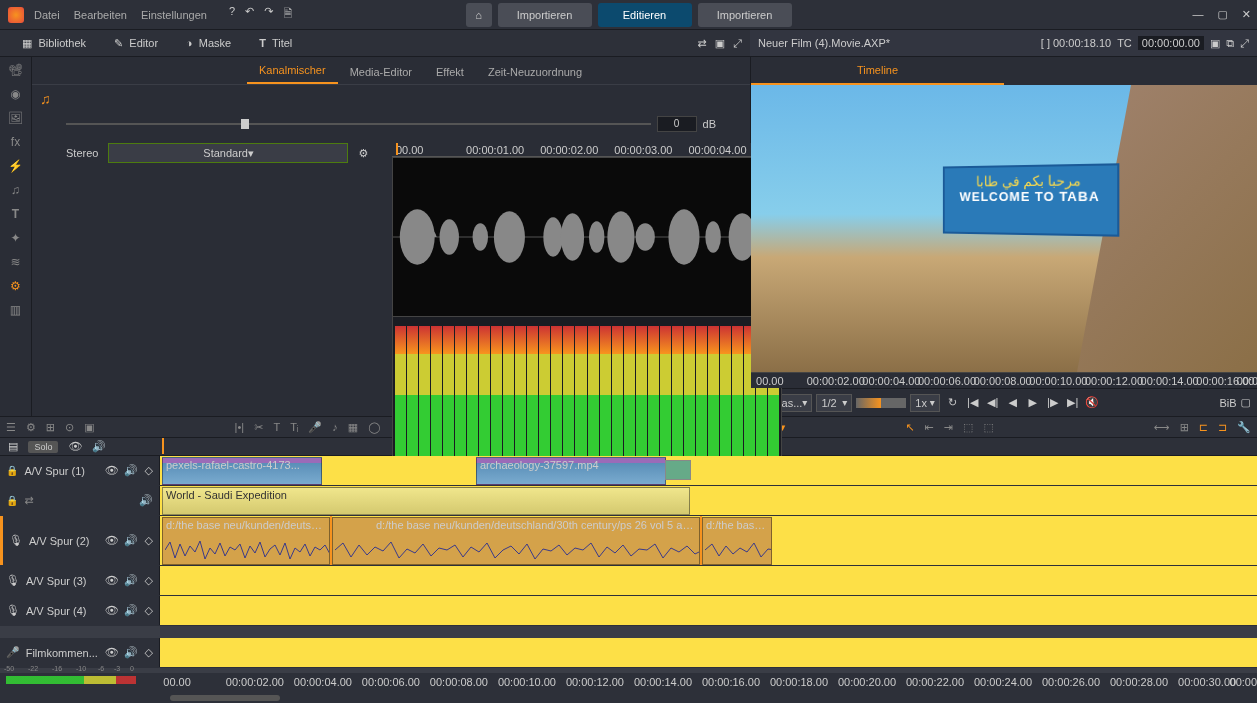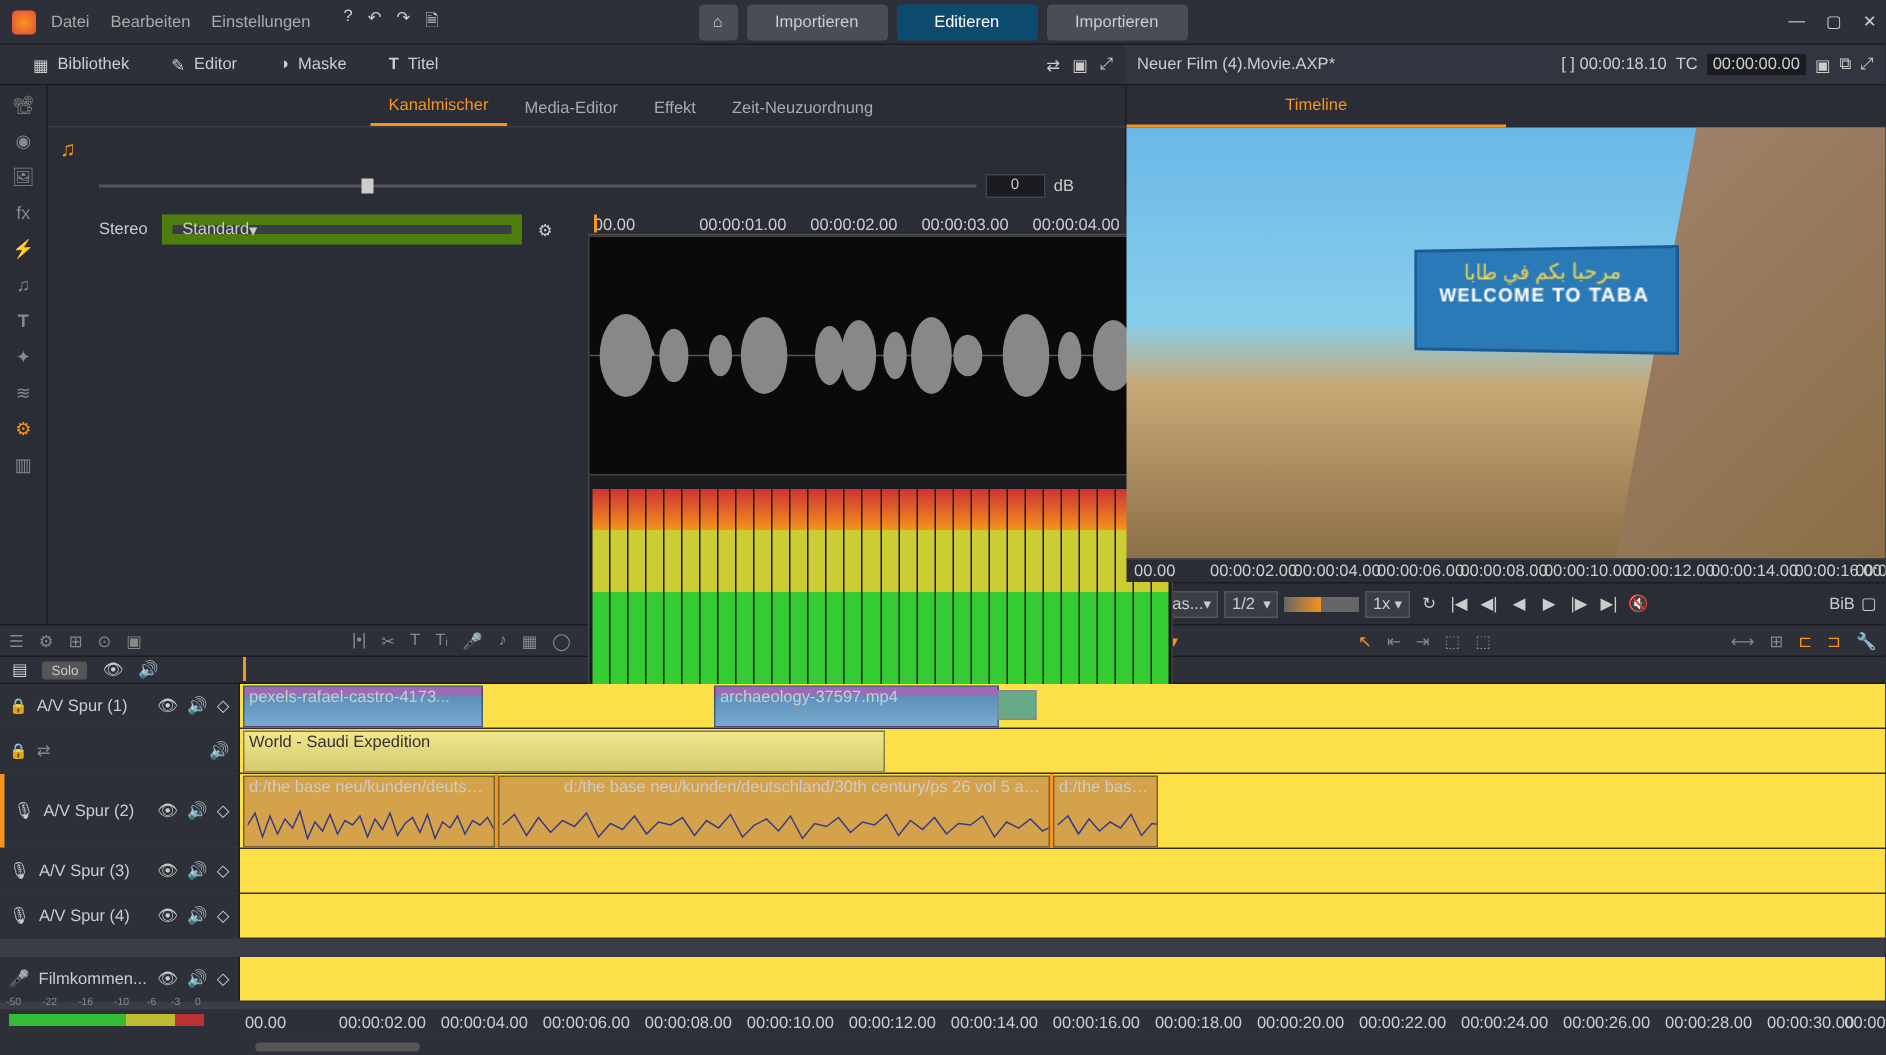--- a/index.html
+++ b/index.html
@@ -32,21 +32,21 @@
 .music-icon{color:#f7931e;font-size:14px}
 .meter-row{padding:3px 34px}
 .meter-labels{display:flex;justify-content:space-between;font-size:9px;color:#888;margin-bottom:2px}
 .meter-bar{height:14px;background:#1a1c22;border:1px solid #444;position:relative;overflow:hidden}
 .meter-fill{height:100%;background:linear-gradient(90deg,#3c3 0%,#3c3 65%,#cc3 65%,#cc3 85%,#c33 85%,#c33 100%);width:88%}
 .slider-row{display:flex;align-items:center;padding:3px 34px;gap:6px}
 .slider-track{flex:1;height:2px;background:#555;position:relative}
 .slider-thumb{position:absolute;left:30%;top:-4px;width:8px;height:10px;background:#ccc}
 .db-box{width:40px;height:16px;background:#1a1c22;border:1px solid #444;text-align:center;font-size:10px;line-height:14px}
 .stereo-row{display:flex;align-items:center;padding:8px 34px;gap:10px}
-.stereo-select{flex:1;max-width:240px;height:20px;background:#3a3d46;border:7px solid #4d7c0f;padding:0 6px;display:flex;align-items:center;justify-content:flex-start}
+.stereo-select{flex:1;max-width:240px;height:20px;background:#3a3d46;border:1px solid #4d7c0f;padding:0 6px;display:flex;align-items:center;justify-content:center}
 .waveform-area{margin:0 0 0 360px;width:390px;height:330px;position:absolute;top:86px}
 .wave-ruler{height:14px;background:#2a2d36;border-bottom:1px solid #555;position:relative;font-size:8px;color:#888}
 .wave-ruler span{position:absolute;top:1px}
 .wave-display{height:160px;background:#0a0a0a;border:1px solid #444;position:relative;overflow:hidden}
 .wave-svg{width:100%;height:100%}
 .spectrum{height:150px;background:#1a1c22;border:1px solid #444;border-top:none;display:flex;align-items:flex-end;padding:2px;gap:1px}
 .spec-bar{flex:1;background:linear-gradient(to top,#3c3 0%,#3c3 50%,#cc3 50%,#cc3 80%,#f7931e 80%,#c33 100%);height:95%}
 .preview-panel{flex:1;display:flex;flex-direction:column;background:#2a2d36;border-left:1px solid #1a1c22}
 .source-tabs{height:28px;display:flex}
 .source-tab{flex:1;display:flex;align-items:center;justify-content:center;cursor:pointer;color:#aaa}
@@ -390,21 +390,21 @@
       </div>
     </div>
 
     <div class="track h30">
       <div class="track-head">
         <span class="lock">🔒</span>
         <span style="color:#888">⇄</span>
         <span style="margin-left:auto">🔊</span>
       </div>
       <div class="track-body">
-        <div class="clip title" style="left:2px;width:428px">
+        <div class="clip title" style="left:2px;width:528px">
             <div class="clip-label">World - Saudi Expedition</div>
           </div>
       </div>
     </div>
 
     <div class="track h50" style="background:#404450">
       <div class="track-head" style="border-left:3px solid #f7931e">
         <span>🎙</span>
         <span style="flex:1">A/V Spur (2)</span>
         <span>👁</span>

